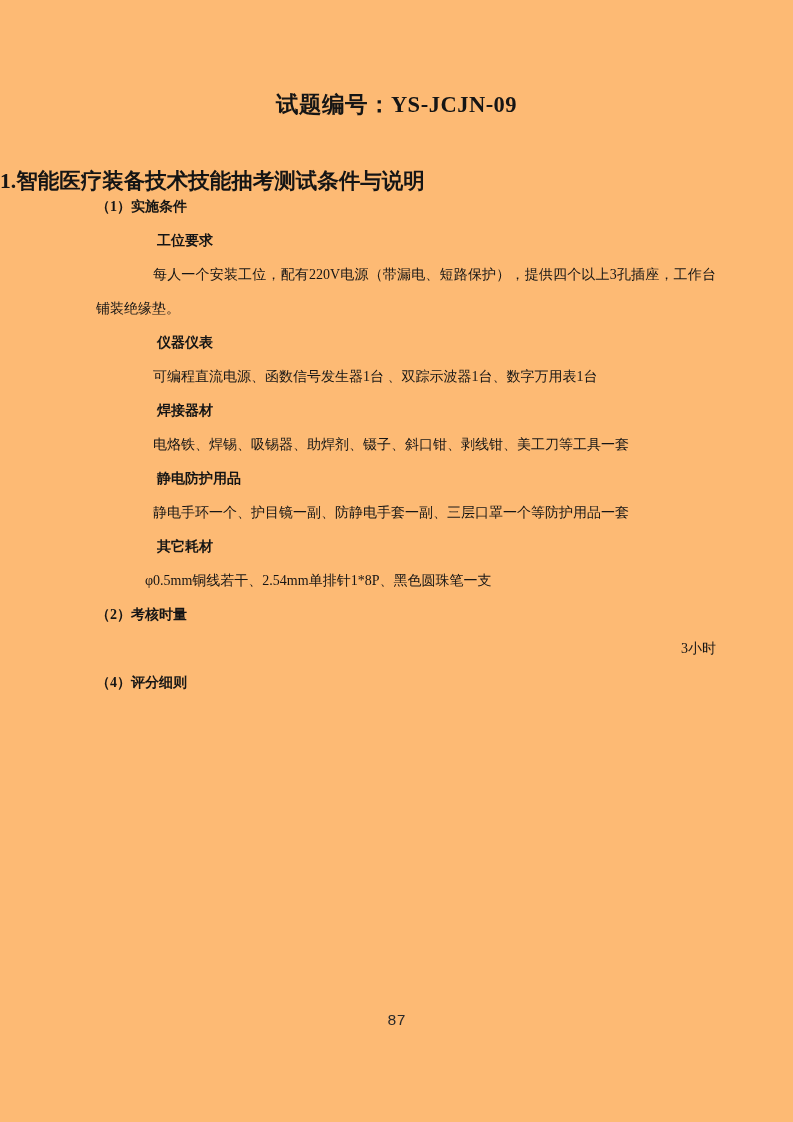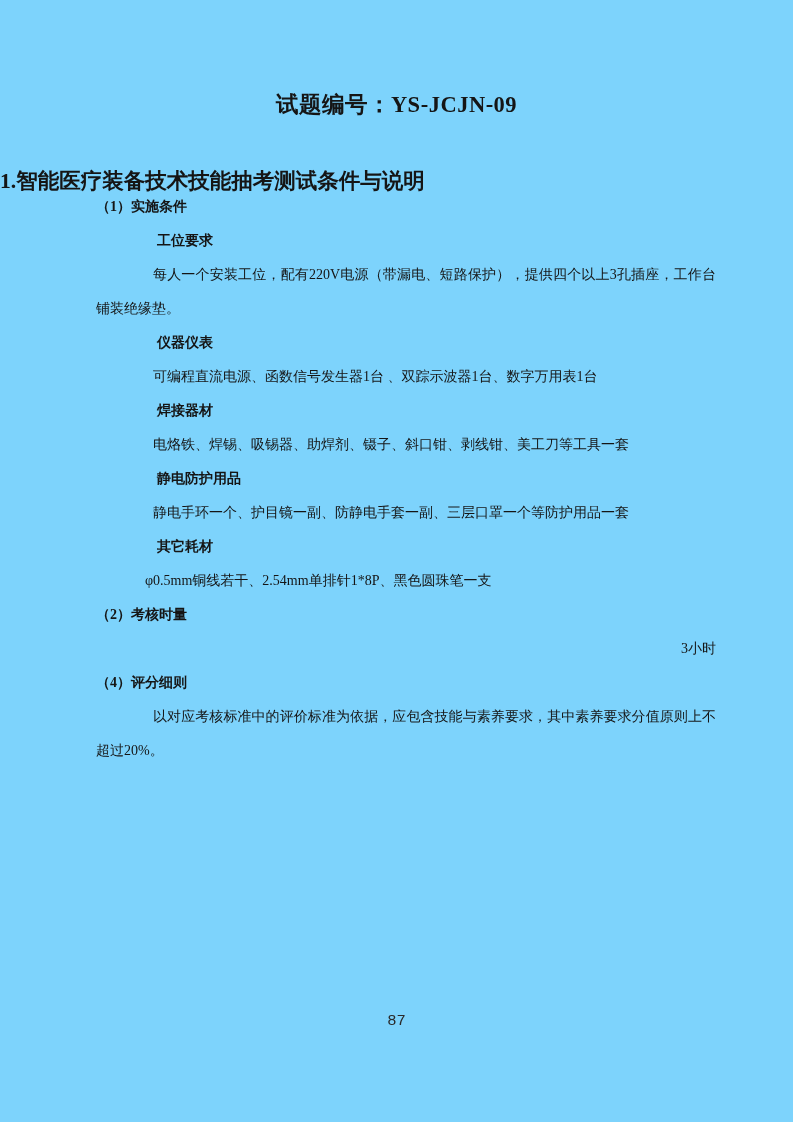--- a/index.html
+++ b/index.html
@@ -4,21 +4,21 @@
 <style>
   html, body {
     margin: 0;
     padding: 0;
     background: #ffffff;
   }
   .page {
     position: relative;
     width: 793px;
     height: 1122px;
-    background: #7dd3fc;
+    background: #fdba74;
     color: #151515;
     font-family: "Liberation Serif", "DejaVu Serif", serif;
     overflow: hidden;
   }
   .doc-title {
     position: absolute;
     top: 90px;
     left: 0;
     width: 793px;
     text-align: center;
@@ -95,18 +95,17 @@
     <div class="sec para">可编程直流电源、函数信号发生器1台 、双踪示波器1台、数字万用表1台</div>
     <div class="sec sub">焊接器材</div>
     <div class="sec para">电烙铁、焊锡、吸锡器、助焊剂、镊子、斜口钳、剥线钳、美工刀等工具一套</div>
     <div class="sec sub">静电防护用品</div>
     <div class="sec para">静电手环一个、护目镜一副、防静电手套一副、三层口罩一个等防护用品一套</div>
     <div class="sec sub">其它耗材</div>
     <div class="sec para para-sm">φ0.5mm铜线若干、2.54mm单排针1*8P、黑色圆珠笔一支</div>
     <div class="sec num">（2）考核时量</div>
     <div class="sec plain">3小时</div>
     <div class="sec num">（4）评分细则</div>
-    <div class="sec para">以对应考核标准中的评价标准为依据，应包含技能与素养要求，其中素养要求分值原则上不超过20%。</div>
   </div>
 
   <div class="page-number">87</div>
 
 </div>
 
 </body></html>

